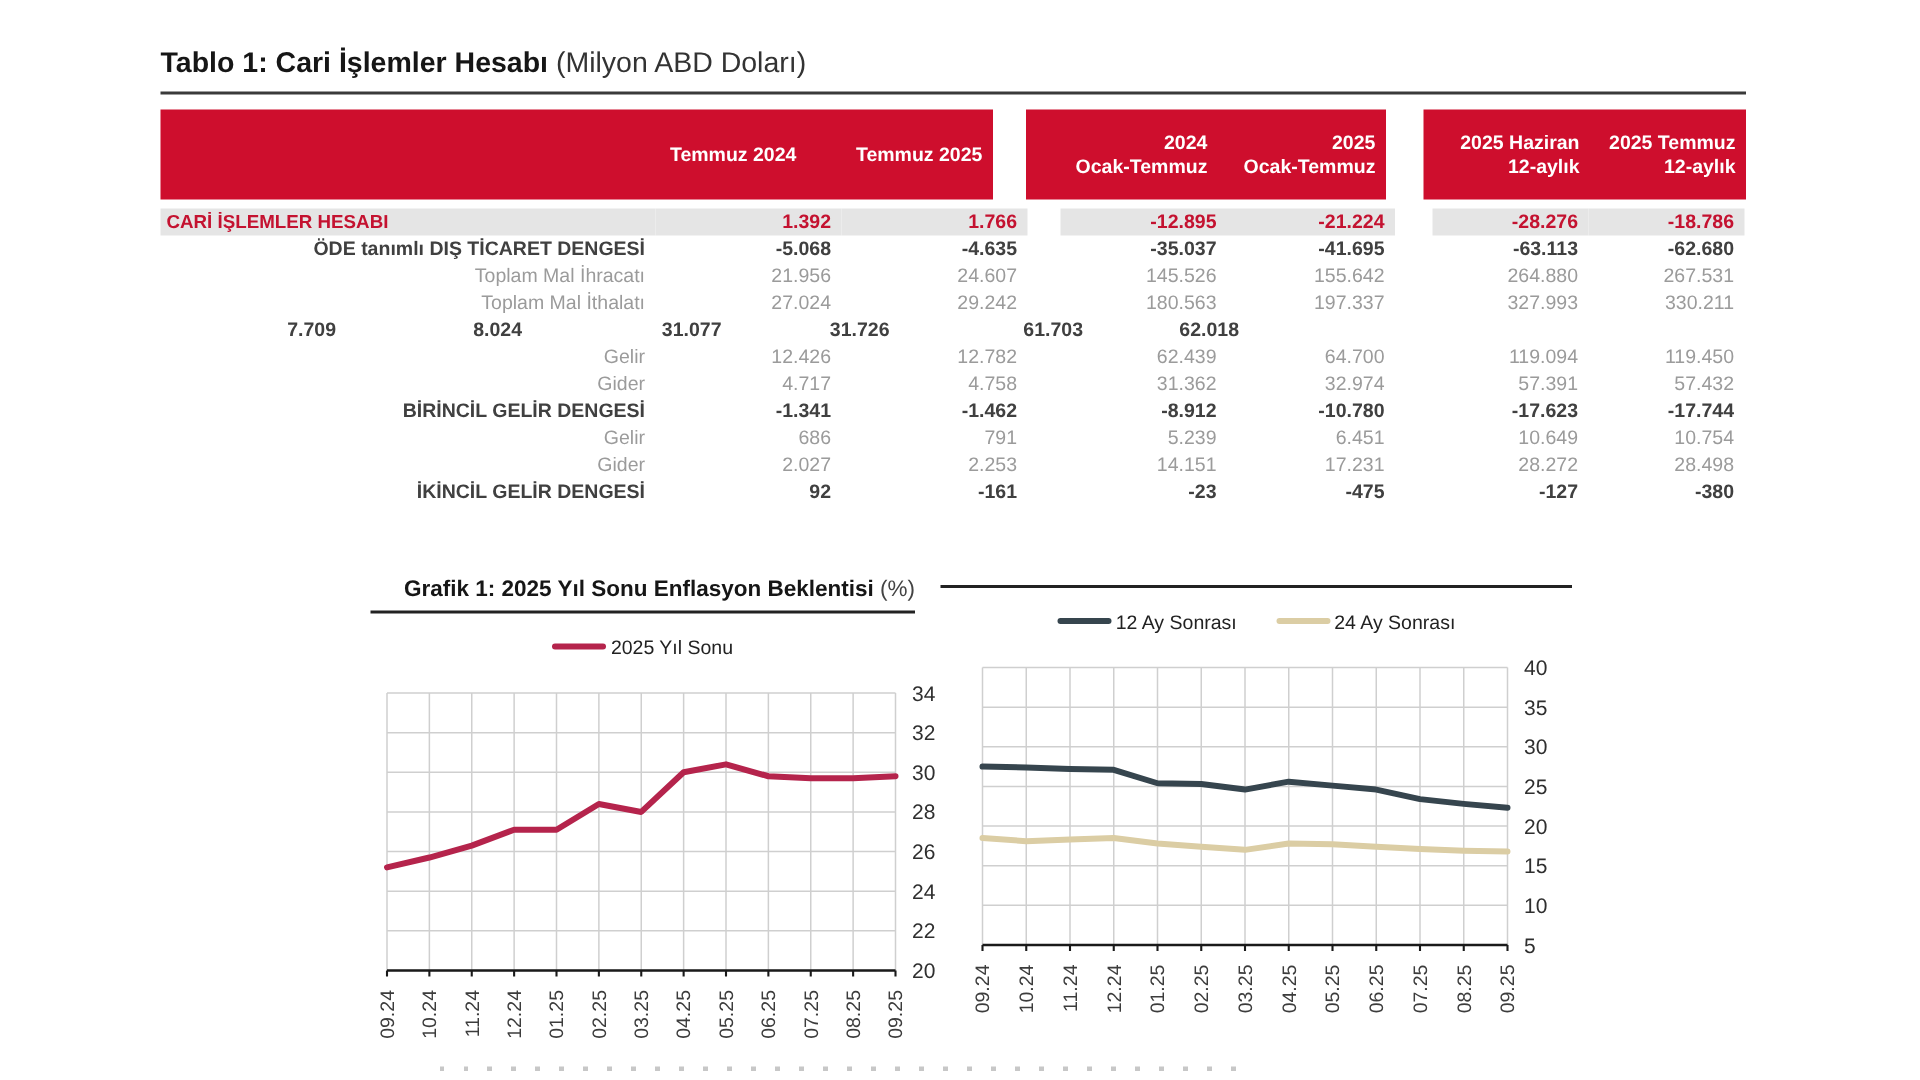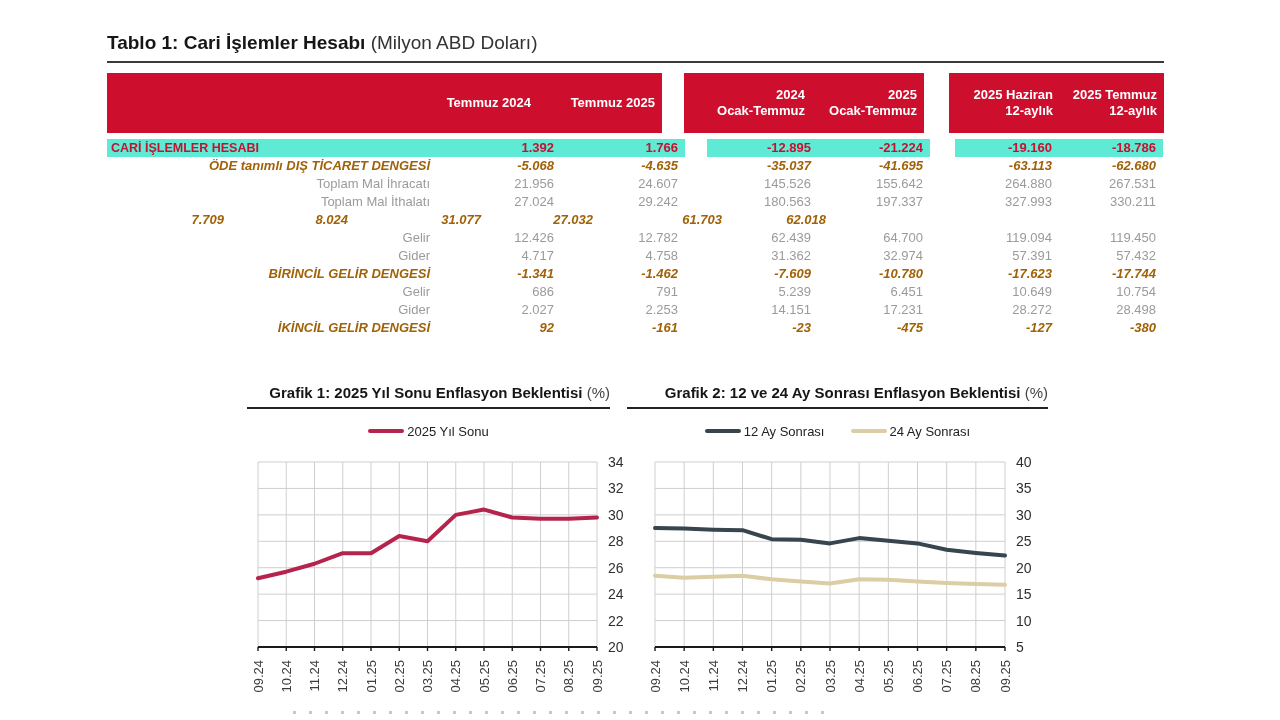--- a/index.html
+++ b/index.html
@@ -20,23 +20,23 @@
   .hcell{color:#fff;font-weight:700;font-size:13px;text-align:right;
          padding-right:7px;box-sizing:border-box;line-height:16px;}
   .hcell span{display:block;}
   .w-a{width:124px;} .w-b{width:111px;} .w-b2{width:112px;} .w-c{width:104px;}
   .tbody{margin-top:6px;}
   .trow{display:flex;height:18px;}
   .cell{height:18px;line-height:18px;font-size:13px;box-sizing:border-box;white-space:nowrap;}
   .lbl{width:330px;text-align:right;padding-right:7px;}
   .num{text-align:right;padding-right:7px;}
   .gap1{width:22px;} .gap2{width:25px;}
-  .r-main .cell{background:#5eead4;color:#C41230;font-weight:700;}
+  .r-main .cell{background:#e5e5e5;color:#C41230;font-weight:700;}
   .r-main .lbl{text-align:left;padding-left:4px;font-size:12.5px;}
-  .r-bold .cell{color:#a16207;font-weight:700;font-style:italic;}
+  .r-bold .cell{color:#404040;font-weight:700;}
   .r-sub  .cell{color:#9B9B9B;font-weight:400;}
 
   
   .chart{position:absolute;}
   .chart-title{font-size:15px;white-space:nowrap;text-align:right;}
   .chart-title .tb{font-weight:700;color:#161616;}
   .chart-title .tn{font-weight:400;color:#444;}
   .chart-rule{height:2px;background:#222;margin-top:6px;}
   .legend{display:flex;justify-content:center;align-items:center;gap:26px;margin-top:13px;height:18px;}
   .leg-item{display:flex;align-items:center;gap:3px;font-size:13px;color:#222;text-align:center;}
@@ -91,21 +91,21 @@
 
     <div class="tbody">
         <div class="trow r-main">
           <div class="cell lbl">CARİ İŞLEMLER HESABI</div>
           <div class="cell num w-a">1.392</div>
           <div class="cell num w-a">1.766</div>
           <div class="gap1"></div>
           <div class="cell num w-b">-12.895</div>
           <div class="cell num w-b2">-21.224</div>
           <div class="gap2"></div>
-          <div class="cell num w-c">-19.160</div>
+          <div class="cell num w-c">-28.276</div>
           <div class="cell num w-c">-18.786</div>
         </div>
         <div class="trow r-bold">
           <div class="cell lbl">ÖDE tanımlı DIŞ TİCARET DENGESİ</div>
           <div class="cell num w-a">-5.068</div>
           <div class="cell num w-a">-4.635</div>
           <div class="gap1"></div>
           <div class="cell num w-b">-35.037</div>
           <div class="cell num w-b2">-41.695</div>
           <div class="gap2"></div>
@@ -132,21 +132,21 @@
           <div class="cell num w-b2">197.337</div>
           <div class="gap2"></div>
           <div class="cell num w-c">327.993</div>
           <div class="cell num w-c">330.211</div>
         </div>
         <div class="trow r-bold">
           <div class="cell num w-a">7.709</div>
           <div class="cell num w-a">8.024</div>
           <div class="gap1"></div>
           <div class="cell num w-b">31.077</div>
-          <div class="cell num w-b2">27.032</div>
+          <div class="cell num w-b2">31.726</div>
           <div class="gap2"></div>
           <div class="cell num w-c">61.703</div>
           <div class="cell num w-c">62.018</div>
         </div>
         <div class="trow r-sub">
           <div class="cell lbl">Gelir</div>
           <div class="cell num w-a">12.426</div>
           <div class="cell num w-a">12.782</div>
           <div class="gap1"></div>
           <div class="cell num w-b">62.439</div>
@@ -164,21 +164,21 @@
           <div class="cell num w-b2">32.974</div>
           <div class="gap2"></div>
           <div class="cell num w-c">57.391</div>
           <div class="cell num w-c">57.432</div>
         </div>
         <div class="trow r-bold">
           <div class="cell lbl">BİRİNCİL GELİR DENGESİ</div>
           <div class="cell num w-a">-1.341</div>
           <div class="cell num w-a">-1.462</div>
           <div class="gap1"></div>
-          <div class="cell num w-b">-7.609</div>
+          <div class="cell num w-b">-8.912</div>
           <div class="cell num w-b2">-10.780</div>
           <div class="gap2"></div>
           <div class="cell num w-c">-17.623</div>
           <div class="cell num w-c">-17.744</div>
         </div>
         <div class="trow r-sub">
           <div class="cell lbl">Gelir</div>
           <div class="cell num w-a">686</div>
           <div class="cell num w-a">791</div>
           <div class="gap1"></div>
@@ -288,24 +288,20 @@
           <text x="269.75" y="216" text-anchor="end" transform="rotate(-90 269.75 216)">06.25</text>
           <text x="298" y="216" text-anchor="end" transform="rotate(-90 298 216)">07.25</text>
           <text x="326.25" y="216" text-anchor="end" transform="rotate(-90 326.25 216)">08.25</text>
           <text x="354.5" y="216" text-anchor="end" transform="rotate(-90 354.5 216)">09.25</text>
         </g>
         <polyline points="11,134.2857142857143 39.25,127.67857142857144 67.5,119.74999999999999 95.75,109.17857142857142 124,109.17857142857142 152.25,92.00000000000001 180.5,97.28571428571429 208.75,70.85714285714286 237,65.57142857142858 265.25,73.5 293.5,74.82142857142858 321.75,74.82142857142858 350,73.5" fill="none" stroke="#B5244C" stroke-width="4" stroke-linejoin="round" stroke-linecap="round"></polyline>
       </svg>
   </div>
 
   <div class="chart" id="chart2" style="left:627px;top:384px;width:421px;">
-    <div class="chart-title">
-      <span class="tb">Grafik 2: 12 ve 24 Ay Sonrası Enflasyon Beklentisi</span>
-      <span class="tn">(%)</span>
-    </div>
     <div class="chart-rule"></div>
     <div class="legend">
         <span class="leg-item">
           <span class="leg-swatch" style="background: rgb(54, 69, 78);"></span>
           <span>12 Ay Sonrası</span>
         </span>
         <span class="leg-item">
           <span class="leg-swatch" style="background: rgb(219, 205, 164);"></span>
           <span>24 Ay Sonrası</span>
         </span>

